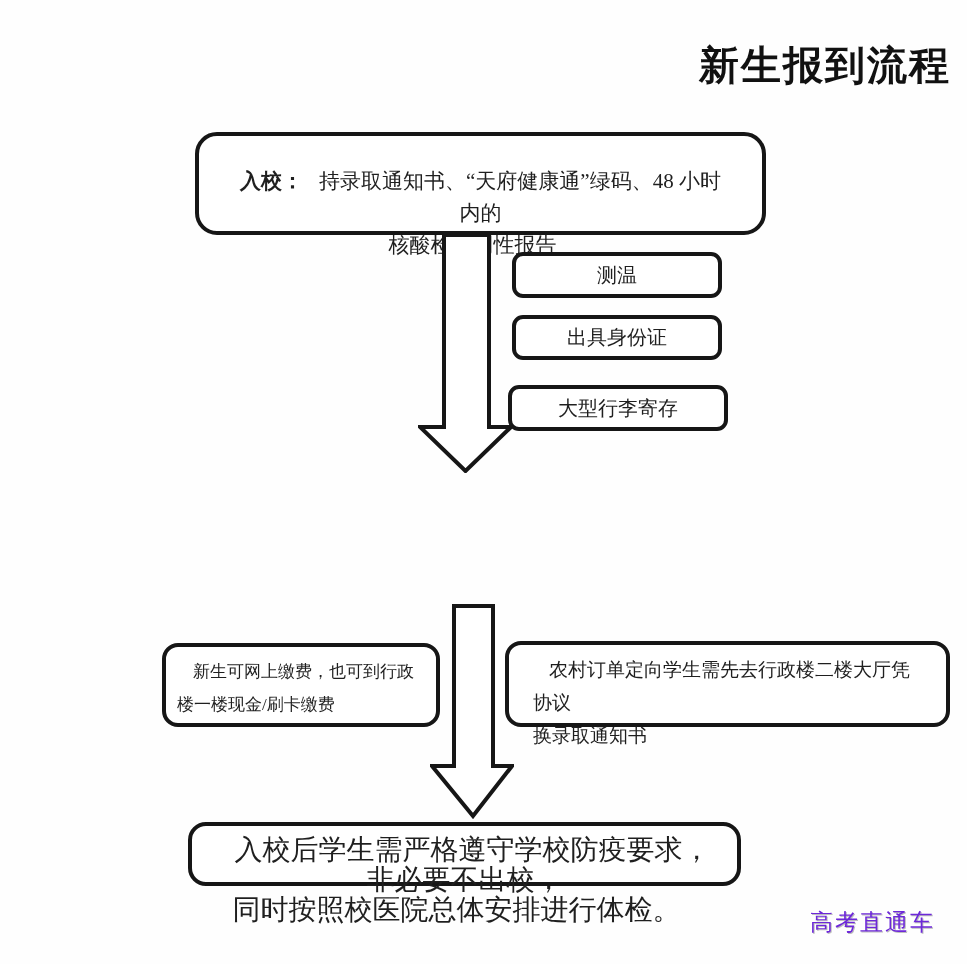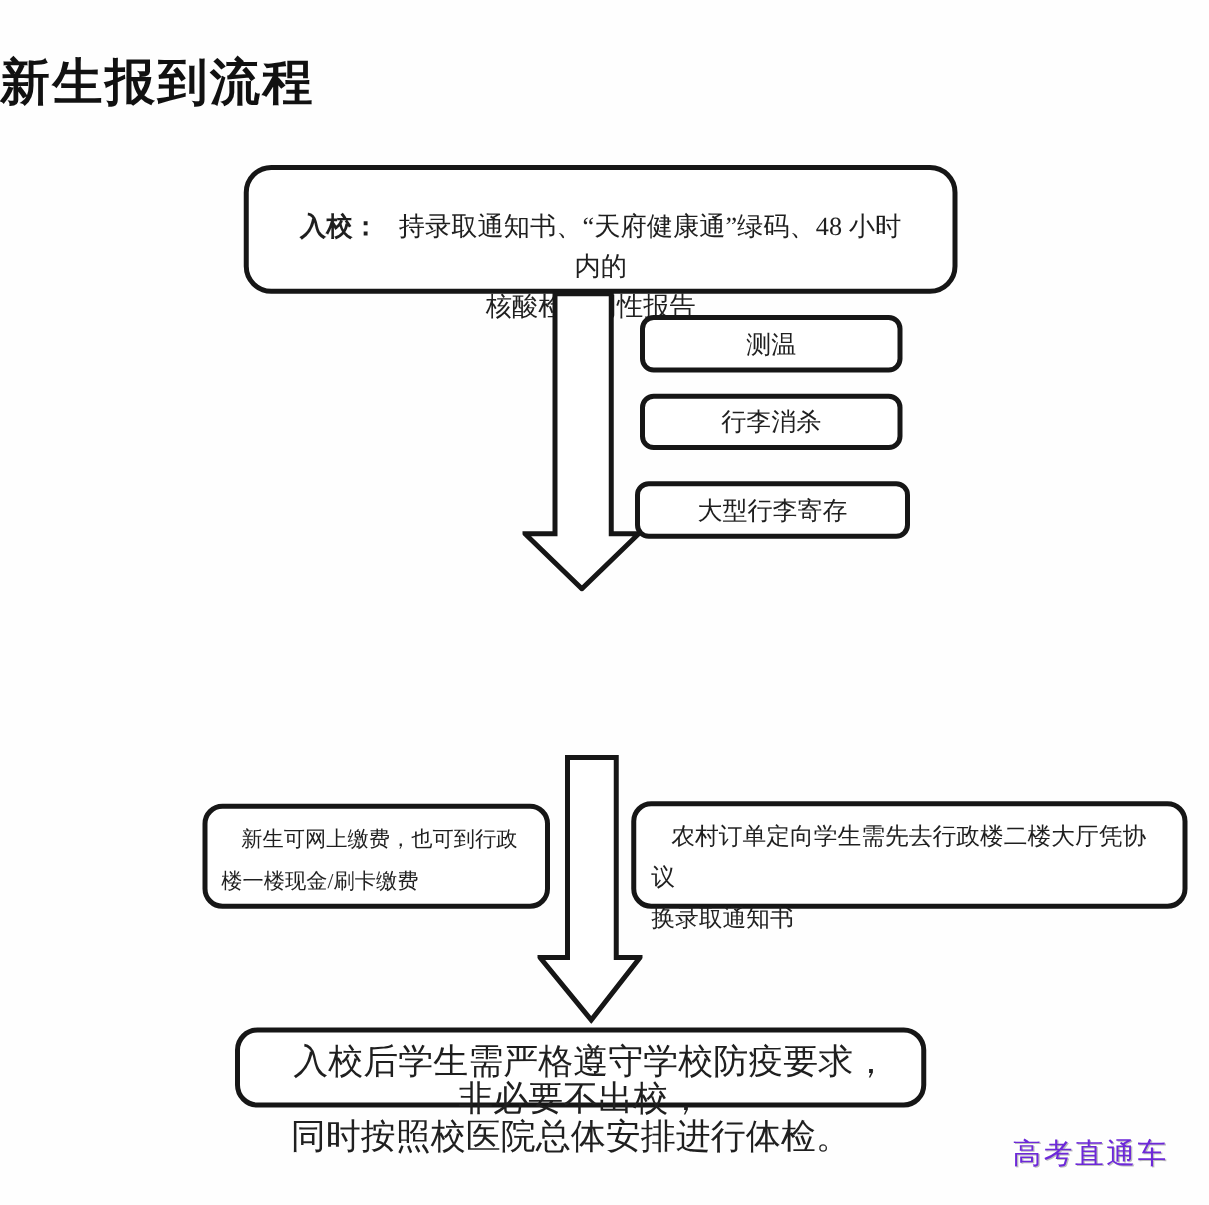--- a/index.html
+++ b/index.html
@@ -12,24 +12,24 @@
     width: 967px;
     height: 964px;
     background: #fefefe;
     font-family: "Liberation Serif", "DejaVu Serif", serif;
     color: #1f1f1f;
     overflow: hidden;
   }
   .title {
     position: absolute;
     left: 0;
-    right: 4px;
+    right: 16px;
     top: 38px;
     margin: 0;
-    text-align: left;
+    text-align: right;
     font-size: 40px;
     font-weight: bold;
     letter-spacing: 2px;
     color: #111111;
   }
   .box {
     position: absolute;
     box-sizing: border-box;
     background: #ffffff;
     border: 4px solid #161616;
@@ -65,21 +65,21 @@
   .pay {
     left: 162px; top: 643px; width: 278px; height: 84px;
     border-radius: 16px;
     padding: 8px 11px 0;
     font-size: 17px; line-height: 33px;
     text-align: left;
   }
   .rural {
     left: 505px; top: 641px; width: 445px; height: 86px;
     border-radius: 16px;
-    padding: 8px 12px 0;
+    padding: 8px 24px 0;
     font-size: 19px; line-height: 33px;
     text-align: left;
   }
   .final {
     left: 188px; top: 822px; width: 553px; height: 64px;
     border-radius: 18px;
     padding: 9px 16px 0;
     font-size: 28px; line-height: 30px;
     text-align: center;
   }
@@ -115,21 +115,21 @@
   </div>
 
   <svg class="arrow arrow1" width="96" height="240" viewBox="0 0 96 240">
     <polygon points="26,2 71,2 71,194 93,194 47.5,238 2,194 26,194"></polygon>
   </svg>
 
   <div class="box small s1">
     <span class="txt">测温</span>
   </div>
   <div class="box small s2">
-    <span class="txt">行李消杀</span>
+    <span class="txt">出具身份证</span>
   </div>
   <div class="box small s3">
     <span class="txt">大型行李寄存</span>
   </div>
 
 
   <svg class="arrow arrow2" width="84" height="215" viewBox="0 0 84 215">
     <polygon points="24,2 63,2 63,162 82,162 43,212 2,162 24,162"></polygon>
   </svg>
 

